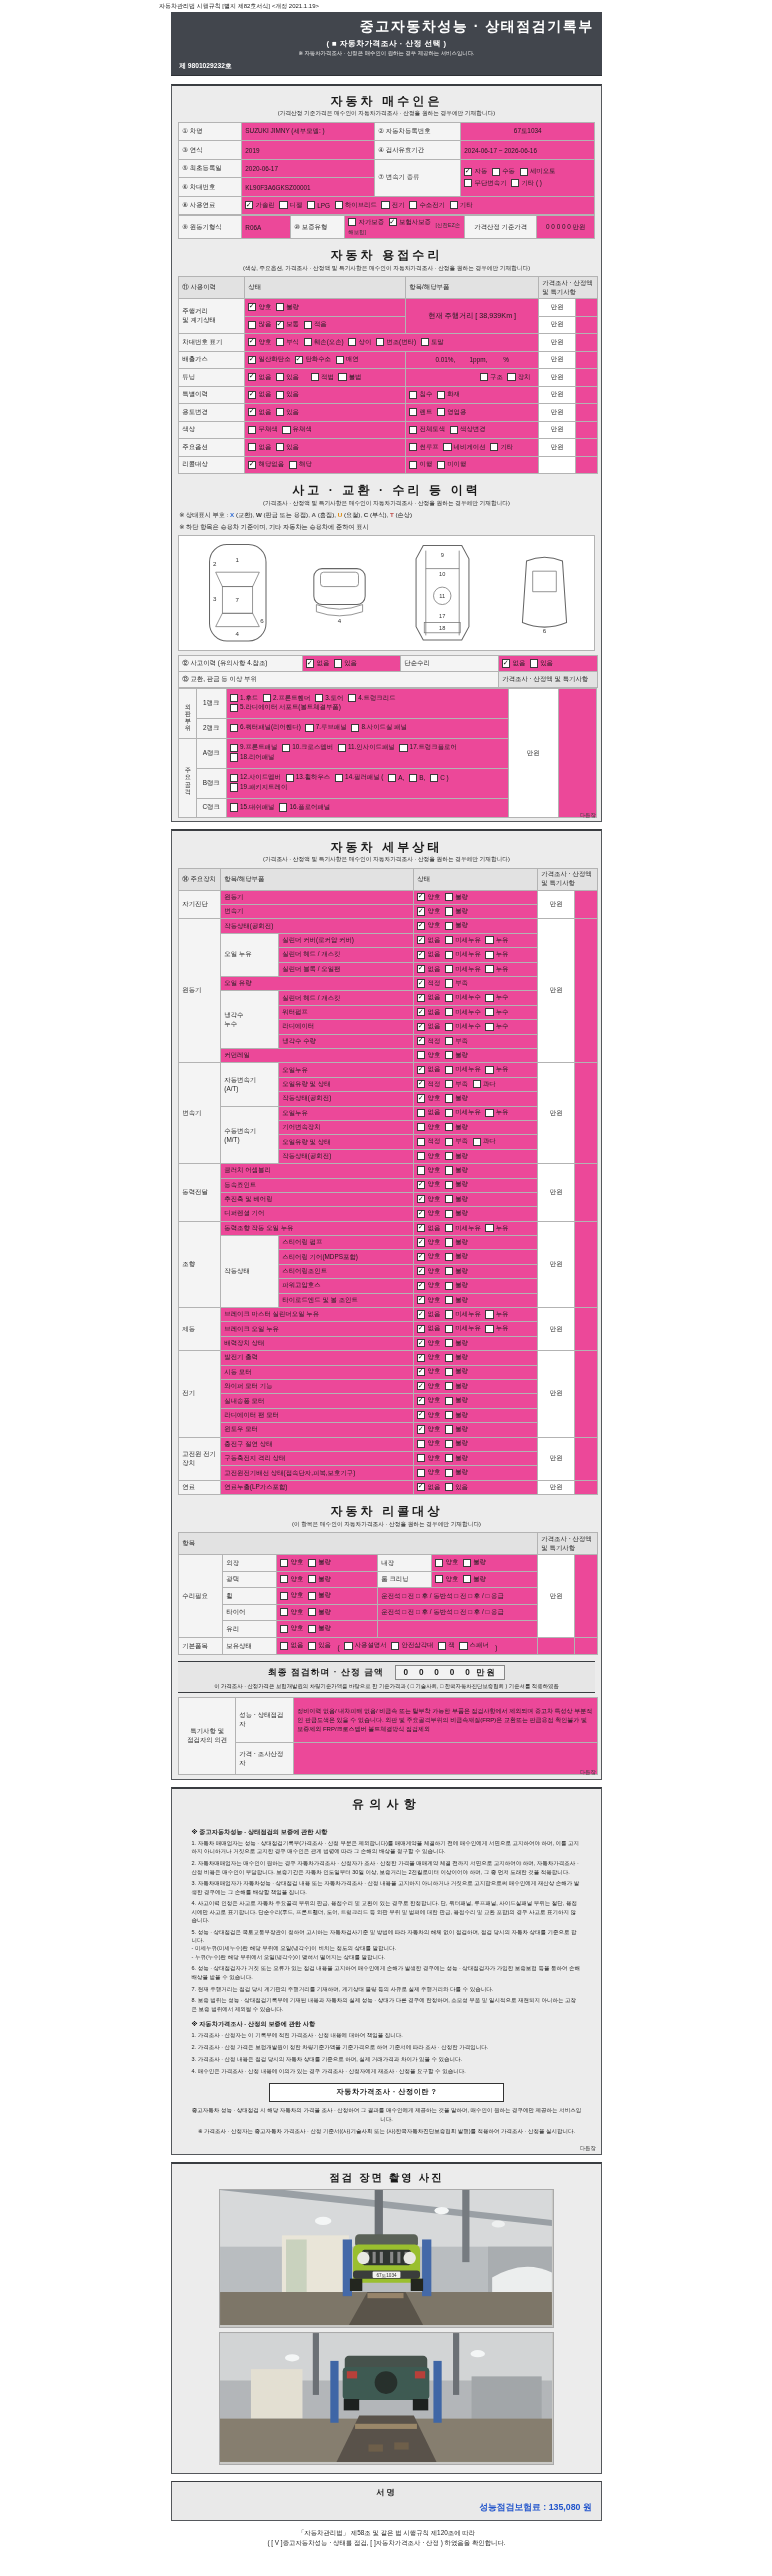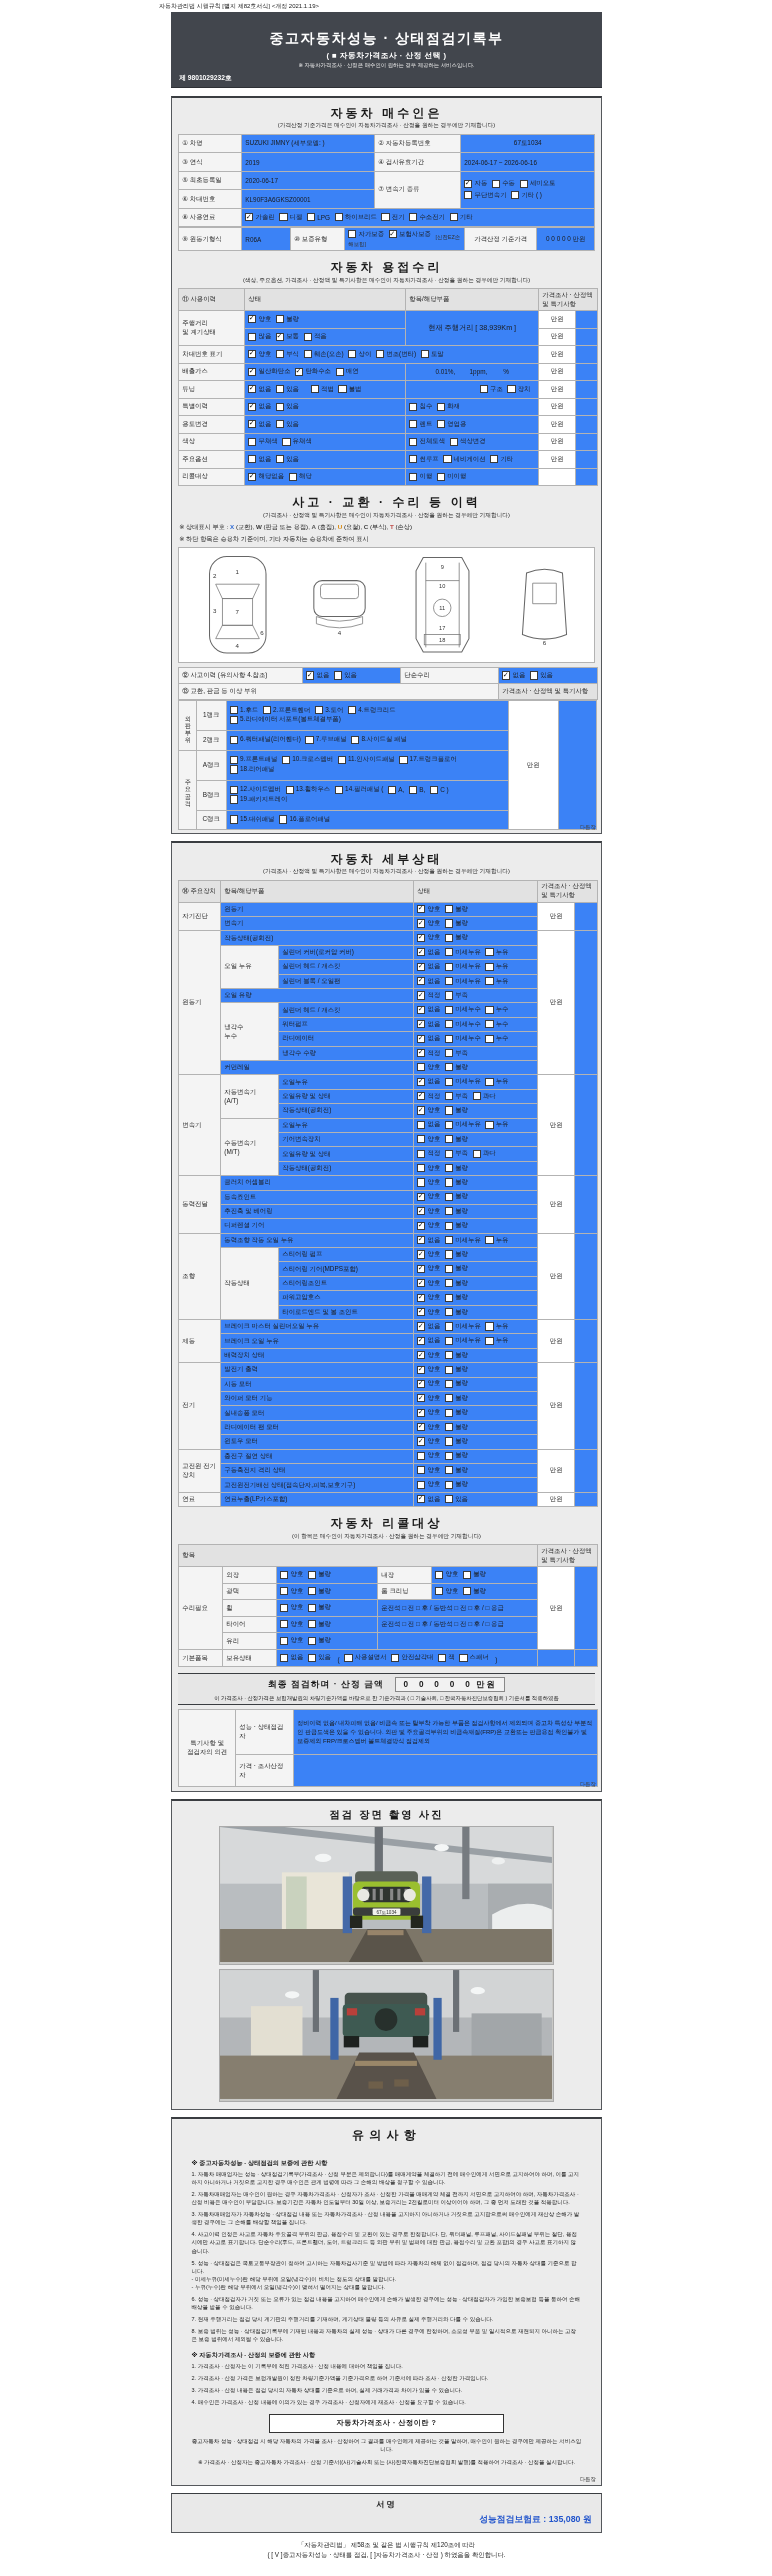--- a/index.html
+++ b/index.html
@@ -1,27 +1,27 @@
 <!DOCTYPE html>
 <html style="font-size:8.2px"><head>
 <meta charset="utf-8">
 <style>
   html,body{margin:0;padding:0;background:#fff;width:773px;font-family:"Liberation Sans","DejaVu Sans",sans-serif;color:#1a1a1a;}
   .canvas{position:relative;width:773px;height:2576px;background:#fff;overflow:hidden;}
   .topnote{position:absolute;left:159px;top:2.1px;font-size:6px;color:#222;}
   .sheet{position:absolute;left:171px;top:11.3px;width:431px;}
   .band{background:#42464d;color:#fff;border-top:1.5px solid #fff;border-bottom:1px solid #2e3136;padding:6.2px 8.2px 4.1px;}
-  .band-title{text-align:center;font-size:14px;font-weight:bold;letter-spacing:1.5px;margin-top:12px;}
+  .band-title{text-align:right;font-size:14px;font-weight:bold;letter-spacing:1.5px;}
   .band-sub{text-align:center;font-size:7.7px;font-weight:bold;margin-top:2.1px;letter-spacing:0.5px;}
   .band-note{text-align:center;font-size:5.4px;margin-top:1.5px;color:#e8e8e8;}
   .band-doc{font-size:6.7px;font-weight:bold;margin-top:5.2px;}
   .page{border:1px solid #55585c;border-top:2.1px solid #3a3d41;background:#ececec;padding:4.1px 6.2px 3.1px;margin-top:7.2px;position:relative;}
   .sec-title{text-align:center;font-size:12px;font-weight:bold;letter-spacing:3.1px;margin:3.1px 0 0.5px;}
   .sec-note{text-align:center;font-size:5.7px;color:#222;margin-bottom:3.6px;}
-  table{border-collapse:collapse;width:100%;background:#3b82f6;table-layout:fixed;}
+  table{border-collapse:collapse;width:100%;background:#ec4899;table-layout:fixed;}
   td{border:0.5px solid #b3b3b3;font-size:6.4px;padding:1.5px 3.1px;vertical-align:middle;overflow:hidden;}
   .lab{background:#f4f4f4;}
   .hd{background:#e2e2e2;font-size:6.4px;}
   .ctr{text-align:center;}
   .pre{white-space:pre;}
   .ck{display:inline-flex;align-items:center;margin-right:4.6px;white-space:nowrap;}
   .bx{display:inline-block;width:6.2px;height:6.2px;border:1px solid #3a3a3a;background:#fff;margin-right:2.1px;position:relative;flex:0 0 auto;}
   .ck.on .bx:after{content:"\2713";position:absolute;left:-0.5px;top:-2.6px;font-size:7.2px;font-weight:bold;color:#111;}
   .ck .lb{font-size:6.4px;}
   .mini{font-size:5.4px;color:#333;}
@@ -1224,20 +1224,50 @@
 자</td>
           <td style="font-size:6px;line-height:1.45">정비이력 없음/ 내차피해 없음/ 비금속 또는 탈부착 가능한 부품은 점검사항에서 제외되며 중고차 특성상 부분적인 판금도색은 있을 수 있습니다. 외판 및 주요골격부위의 비금속재질(FRP)은 교환또는 판금용접 확인불가 및 보증제외 FRP/크로스멤버 볼트체결방식 점검제외</td>
         </tr>
         <tr style="height:32px">
           <td class="lab" style="white-space:pre-line">가격 · 조사산정
 자</td>
           <td></td>
         </tr>
       </tbody>
         </table>
+      <div class="nextlab">다음장</div>
+    </div>
+
+    <div class="page">
+      <div class="sec-title" style="letter-spacing:5.2px">유의사항</div>
+      <div class="notice-wrap">
+        <div class="notice-sub">※ 중고자동차성능 · 상태점검의 보증에 관한 사항</div>
+        <div>
+            <div class="ni">1.  자동차 매매업자는 성능 · 상태점검기록부(가격조사 · 산정 부분은 제외합니다)를 매매계약을 체결하기 전에 매수인에게 서면으로 고지하여야 하며, 이를 고지하지 아니하거나 거짓으로 고지한 경우 매수인은 관계 법령에 따라 그 손해의 배상을 청구할 수 있습니다.</div>
+            <div class="ni">2.  자동차매매업자는 매수인이 원하는 경우 자동차가격조사 · 산정자가 조사 · 산정한 가격을 매매계약 체결 전까지 서면으로 고지하여야 하며, 자동차가격조사 · 산정 비용은 매수인이 부담합니다. 보증기간은 자동차 인도일부터 30일 이상, 보증거리는 2천킬로미터 이상이어야 하며, 그 중 먼저 도래한 것을 적용합니다.</div>
+            <div class="ni">3.  자동차매매업자가 자동차성능 · 상태점검 내용 또는 자동차가격조사 · 산정 내용을 고지하지 아니하거나 거짓으로 고지함으로써 매수인에게 재산상 손해가 발생한 경우에는 그 손해를 배상할 책임을 집니다.</div>
+            <div class="ni">4.  사고이력 인정은 사고로 자동차 주요골격 부위의 판금, 용접수리 및 교환이 있는 경우로 한정합니다. 단, 쿼터패널, 루프패널, 사이드실패널 부위는 절단, 용접 시에만 사고로 표기합니다. 단순수리(후드, 프론트휀더, 도어, 트렁크리드 등 외판 부위 및 범퍼에 대한 판금, 용접수리 및 교환 포함)의 경우 사고로 표기하지 않습니다.</div>
+            <div class="ni">5.  성능 · 상태점검은 국토교통부장관이 정하여 고시하는 자동차검사기준 및 방법에 따라 자동차의 해체 없이 점검하며, 점검 당시의 자동차 상태를 기준으로 합니다.
+  - 미세누유(미세누수)란 해당 부위에 오일(냉각수)이 비치는 정도의 상태를 말합니다.
+  - 누유(누수)란 해당 부위에서 오일(냉각수)이 맺혀서 떨어지는 상태를 말합니다.</div>
+            <div class="ni">6.  성능 · 상태점검자가 거짓 또는 오류가 있는 점검 내용을 고지하여 매수인에게 손해가 발생한 경우에는 성능 · 상태점검자가 가입한 보증보험 등을 통하여 손해배상을 받을 수 있습니다.</div>
+            <div class="ni">7.  현재 주행거리는 점검 당시 계기판의 주행거리를 기재하며, 계기상태 불량 등의 사유로 실제 주행거리와 다를 수 있습니다.</div>
+            <div class="ni">8.  보증 범위는 성능 · 상태점검기록부에 기재된 내용과 자동차의 실제 성능 · 상태가 다른 경우에 한정하며, 소모성 부품 및 일시적으로 재현되지 아니하는 고장은 보증 범위에서 제외될 수 있습니다.</div>
+          </div>
+        <div class="notice-sub">※ 자동차가격조사 · 산정의 보증에 관한 사항</div>
+        <div>
+            <div class="ni">1.  가격조사 · 산정자는 이 기록부에 적힌 가격조사 · 산정 내용에 대하여 책임을 집니다.</div>
+            <div class="ni">2.  가격조사 · 산정 가격은 보험개발원이 정한 차량기준가액을 기준가격으로 하여 기준서에 따라 조사 · 산정한 가격입니다.</div>
+            <div class="ni">3.  가격조사 · 산정 내용은 점검 당시의 자동차 상태를 기준으로 하며, 실제 거래가격과 차이가 있을 수 있습니다.</div>
+            <div class="ni">4.  매수인은 가격조사 · 산정 내용에 이의가 있는 경우 가격조사 · 산정자에게 재조사 · 산정을 요구할 수 있습니다.</div>
+          </div>
+        <div class="nbox">자동차가격조사 · 산정이란 ?</div>
+        <div class="nbox-text ctr">중고자동차 성능 · 상태점검 시 해당 자동차의 가격을 조사 · 산정하여 그 결과를 매수인에게 제공하는 것을 말하며, 매수인이 원하는 경우에만 제공하는 서비스입니다.</div>
+        <div class="nbox-text ctr">※ 가격조사 · 산정자는 중고자동차 가격조사 · 산정 기준서((사)기술사회 또는 (사)한국자동차진단보증협회 발행)를 적용하여 가격조사 · 산정을 실시합니다.</div>
+      </div>
       <div class="nextlab">다음장</div>
     </div>
 
     <div class="page">
       <div class="sec-title" style="font-size:10.3px;letter-spacing:2.1px">점검 장면 촬영 사진</div>
 
       <div class="photo-frame">
         <svg width="332" height="135" viewBox="0 0 644 262">
           <rect width="644" height="262" fill="#b9bdc0"></rect>
           <rect width="644" height="110" fill="#d7d9da"></rect>
@@ -1300,50 +1330,20 @@
             <circle cx="322" cy="96" r="22" fill="#27302c"></circle>
             <rect x="246" y="74" width="20" height="14" fill="#b8403a"></rect>
             <rect x="378" y="74" width="20" height="14" fill="#b8403a"></rect>
             <rect x="240" y="128" width="30" height="22" fill="#1d211f"></rect>
             <rect x="374" y="128" width="30" height="22" fill="#1d211f"></rect>
           </g>
         </svg>
       </div>
     </div>
 
-    <div class="page">
-      <div class="sec-title" style="letter-spacing:5.2px">유의사항</div>
-      <div class="notice-wrap">
-        <div class="notice-sub">※ 중고자동차성능 · 상태점검의 보증에 관한 사항</div>
-        <div>
-            <div class="ni">1.  자동차 매매업자는 성능 · 상태점검기록부(가격조사 · 산정 부분은 제외합니다)를 매매계약을 체결하기 전에 매수인에게 서면으로 고지하여야 하며, 이를 고지하지 아니하거나 거짓으로 고지한 경우 매수인은 관계 법령에 따라 그 손해의 배상을 청구할 수 있습니다.</div>
-            <div class="ni">2.  자동차매매업자는 매수인이 원하는 경우 자동차가격조사 · 산정자가 조사 · 산정한 가격을 매매계약 체결 전까지 서면으로 고지하여야 하며, 자동차가격조사 · 산정 비용은 매수인이 부담합니다. 보증기간은 자동차 인도일부터 30일 이상, 보증거리는 2천킬로미터 이상이어야 하며, 그 중 먼저 도래한 것을 적용합니다.</div>
-            <div class="ni">3.  자동차매매업자가 자동차성능 · 상태점검 내용 또는 자동차가격조사 · 산정 내용을 고지하지 아니하거나 거짓으로 고지함으로써 매수인에게 재산상 손해가 발생한 경우에는 그 손해를 배상할 책임을 집니다.</div>
-            <div class="ni">4.  사고이력 인정은 사고로 자동차 주요골격 부위의 판금, 용접수리 및 교환이 있는 경우로 한정합니다. 단, 쿼터패널, 루프패널, 사이드실패널 부위는 절단, 용접 시에만 사고로 표기합니다. 단순수리(후드, 프론트휀더, 도어, 트렁크리드 등 외판 부위 및 범퍼에 대한 판금, 용접수리 및 교환 포함)의 경우 사고로 표기하지 않습니다.</div>
-            <div class="ni">5.  성능 · 상태점검은 국토교통부장관이 정하여 고시하는 자동차검사기준 및 방법에 따라 자동차의 해체 없이 점검하며, 점검 당시의 자동차 상태를 기준으로 합니다.
-  - 미세누유(미세누수)란 해당 부위에 오일(냉각수)이 비치는 정도의 상태를 말합니다.
-  - 누유(누수)란 해당 부위에서 오일(냉각수)이 맺혀서 떨어지는 상태를 말합니다.</div>
-            <div class="ni">6.  성능 · 상태점검자가 거짓 또는 오류가 있는 점검 내용을 고지하여 매수인에게 손해가 발생한 경우에는 성능 · 상태점검자가 가입한 보증보험 등을 통하여 손해배상을 받을 수 있습니다.</div>
-            <div class="ni">7.  현재 주행거리는 점검 당시 계기판의 주행거리를 기재하며, 계기상태 불량 등의 사유로 실제 주행거리와 다를 수 있습니다.</div>
-            <div class="ni">8.  보증 범위는 성능 · 상태점검기록부에 기재된 내용과 자동차의 실제 성능 · 상태가 다른 경우에 한정하며, 소모성 부품 및 일시적으로 재현되지 아니하는 고장은 보증 범위에서 제외될 수 있습니다.</div>
-          </div>
-        <div class="notice-sub">※ 자동차가격조사 · 산정의 보증에 관한 사항</div>
-        <div>
-            <div class="ni">1.  가격조사 · 산정자는 이 기록부에 적힌 가격조사 · 산정 내용에 대하여 책임을 집니다.</div>
-            <div class="ni">2.  가격조사 · 산정 가격은 보험개발원이 정한 차량기준가액을 기준가격으로 하여 기준서에 따라 조사 · 산정한 가격입니다.</div>
-            <div class="ni">3.  가격조사 · 산정 내용은 점검 당시의 자동차 상태를 기준으로 하며, 실제 거래가격과 차이가 있을 수 있습니다.</div>
-            <div class="ni">4.  매수인은 가격조사 · 산정 내용에 이의가 있는 경우 가격조사 · 산정자에게 재조사 · 산정을 요구할 수 있습니다.</div>
-          </div>
-        <div class="nbox">자동차가격조사 · 산정이란 ?</div>
-        <div class="nbox-text ctr">중고자동차 성능 · 상태점검 시 해당 자동차의 가격을 조사 · 산정하여 그 결과를 매수인에게 제공하는 것을 말하며, 매수인이 원하는 경우에만 제공하는 서비스입니다.</div>
-        <div class="nbox-text ctr">※ 가격조사 · 산정자는 중고자동차 가격조사 · 산정 기준서((사)기술사회 또는 (사)한국자동차진단보증협회 발행)를 적용하여 가격조사 · 산정을 실시합니다.</div>
-      </div>
-      <div class="nextlab">다음장</div>
-    </div>
-
     <div class="signbox">
       <div class="sign-title">서명</div>
       <div class="sign-fee">성능점검보험료 : 135,080 원</div>
     </div>
 
     <div class="footer">
       <div>「자동차관리법」 제58조 및 같은 법 시행규칙 제120조에 따라</div>
       <div>( [ V ]중고자동차성능 · 상태를 점검,  [   ]자동차가격조사 · 산정 ) 하였음을 확인합니다.</div>
     </div>
 

